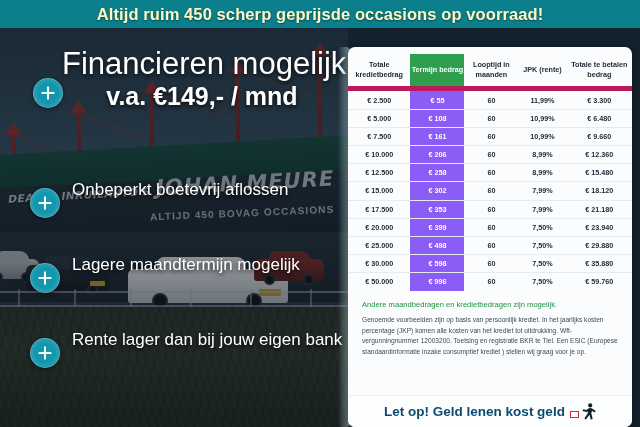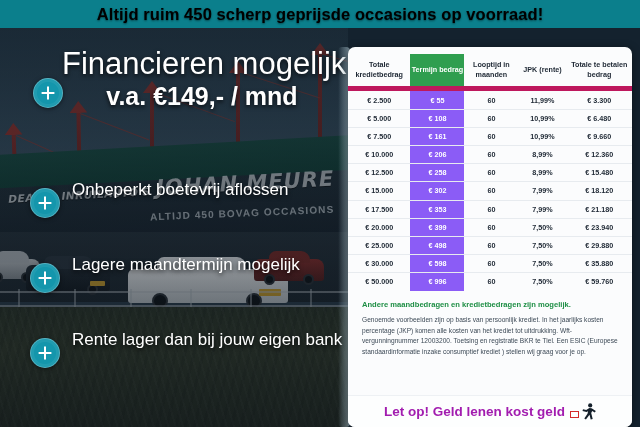--- a/index.html
+++ b/index.html
@@ -47,21 +47,21 @@
   .sign-main .big { font-size:21px; letter-spacing:1px; }
   .sign-sub { position:absolute; left:150px; top:180px; width:210px; transform:rotate(-2.4deg);
     font-size:10px; font-weight:700; letter-spacing:1.1px; color:rgba(222,228,234,.72);
     white-space:nowrap; font-family:"Liberation Sans", sans-serif; }
   .bg-scrim { position:absolute; inset:0;
      background:linear-gradient(180deg, rgba(18,30,40,.55) 0%, rgba(14,24,33,.42) 45%, rgba(12,20,28,.60) 100%); }
 
   
   .banner { position:absolute; left:0; top:0; width:640px; height:28px; background:#0b7f8c;
             display:flex; align-items:center; justify-content:center; }
-  .banner span { font-size:16.5px; font-weight:700; color:#000000; letter-spacing:.1px;
+  .banner span { font-size:16.5px; font-weight:700; color:#fef9c3; letter-spacing:.1px;
                  text-shadow:0 1px 2px rgba(0,0,0,.45); white-space:nowrap; }
 
   
   .headline { position:absolute; left:62px; top:47px; width:280px; color:#fff;
               text-shadow:0 2px 4px rgba(0,0,0,.75); }
   .headline .l1 { font-size:31px; font-weight:400; line-height:1.08; white-space:nowrap; }
   .headline .l2 { font-size:25px; font-weight:700; line-height:1.14; text-align:center;
                   white-space:nowrap; margin-top:2px; }
   .bullets { position:absolute; left:30px; top:180px; width:318px; }
   .bullet { position:relative; height:75px; }
@@ -80,25 +80,25 @@
   table.rates { width:100%; border-collapse:collapse; margin-top:7px; table-layout:fixed; }
   table.rates th, table.rates td { font-size:7.2px; text-align:center; color:#1d2733; }
   table.rates th { padding:6px 1px 7px; font-weight:700; line-height:1.35; vertical-align:middle; }
   table.rates td { padding:4.1px 1px; font-weight:700; border-top:1px solid #e7ebef; }
   table.rates tbody tr:first-child td { border-top:5px solid #be185d; }
   col.c1 { width:22%; } col.c2 { width:19%; } col.c3 { width:19%; }
   col.c4 { width:17%; } col.c5 { width:23%; }
   .hi { background:#8b5cf6; color:#fff !important; }
   th.hi { background:#2f9e4f; }
   .card-foot { padding:9px 14px 0 14px; }
-  .foot-title { font-size:7.6px; font-weight:700; color:#1f8f46; line-height:1.4; }
+  .foot-title { font-size:7.6px; font-weight:400; color:#1f8f46; line-height:1.4; }
   .foot-body { font-size:6.6px; color:#3d4a57; line-height:1.62; margin-top:5px; }
   .warn-bar { position:absolute; left:0; bottom:0; width:100%; height:32px; background:#fdfefe;
     display:flex; align-items:center; justify-content:center; gap:5px; border-top:1px solid #eef1f4; }
-  .warn-bar .txt { font-size:13.5px; font-weight:700; color:#a21caf; white-space:nowrap; }
+  .warn-bar .txt { font-size:13.5px; font-weight:700; color:#0c4a6e; white-space:nowrap; }
   .warn-logo { position:relative; width:26px; height:17px; }
   .warn-logo .box { position:absolute; left:0; bottom:2px; width:9px; height:7px;
     background:#fff; border:1.6px solid #d42b2b; }
   .warn-logo svg { position:absolute; right:0; bottom:0; }
   .sheen { position:absolute; left:338px; top:47px; width:12px; height:380px;
     background:linear-gradient(90deg, rgba(210,232,240,.0), rgba(200,228,240,.55));
     border-radius:4px; }
 </style>
 </head>
 <body>

